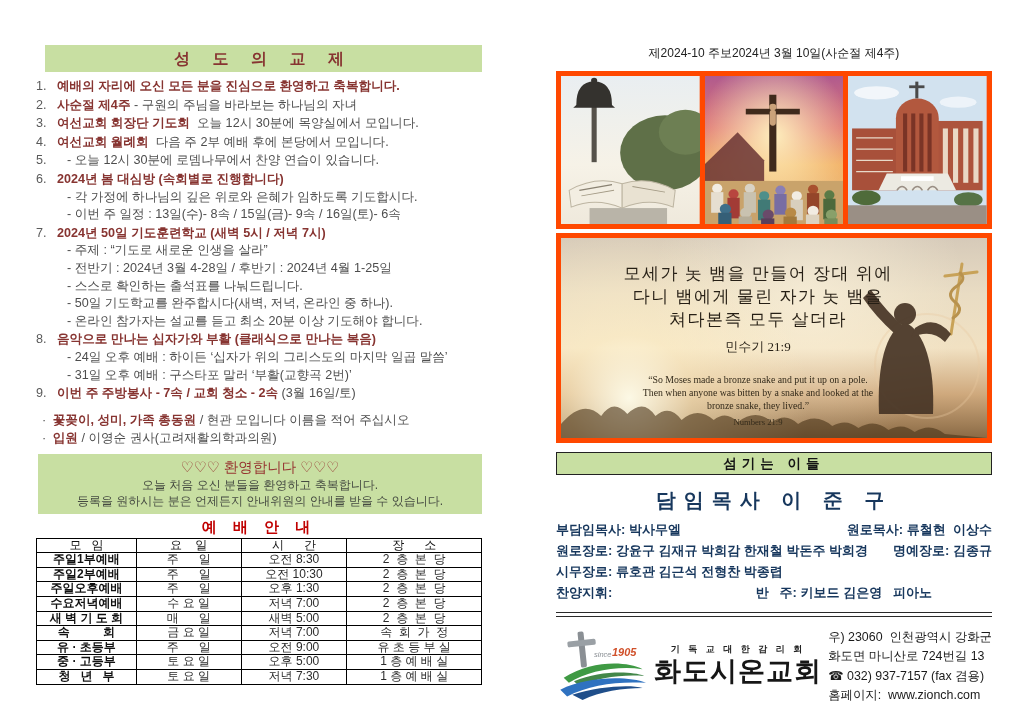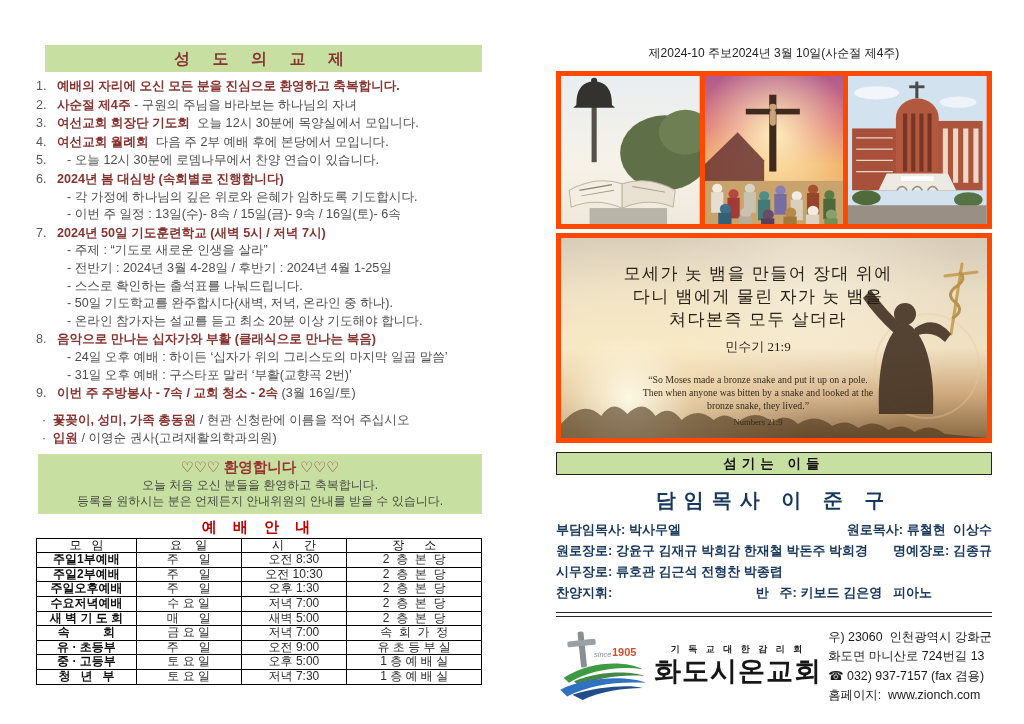--- a/index.html
+++ b/index.html
@@ -18,21 +18,21 @@
   .num{flex:none;width:21px;color:#5a5a5a;}
   .item-body{flex:1;}
   .line{white-space:pre-wrap;}
   .bold{color:var(--maroon);font-weight:bold;}
   .rest{color:var(--ink);}
   .sub{white-space:pre-wrap;color:var(--ink);padding-left:10px;}
   .bullets{margin-top:8px;font-size:12.6px;line-height:18px;}
   .bul{white-space:pre-wrap;padding-left:6px;}
   .bul .dot{color:var(--ink);padding-right:3px;}
   .welcome{margin-top:7px;margin-left:2px;background:var(--green);text-align:center;padding:3px 2px 4px;}
-  .welcome .w-title{color:#963431;font-weight:bold;font-size:14.5px;line-height:20px;}
+  .welcome .w-title{color:#963431;font-weight:normal;font-size:14.5px;line-height:20px;}
   .welcome .w-line{color:#454a41;font-size:12px;line-height:16.5px;}
   .w-head{margin-top:3px;text-align:center;color:var(--red);font-weight:bold;
           font-size:15px;letter-spacing:6px;line-height:19px;}
   table.worship{margin-top:2px;width:100%;border-collapse:collapse;font-size:12px;color:#2b2b2b;}
   table.worship th,table.worship td{border:1px solid #000;text-align:center;
       padding:0;height:13.6px;line-height:13.6px;white-space:pre;}
   table.worship th{font-weight:normal;color:#111;}
   table.worship td.c1{font-weight:bold;color:#111;}
   
   .page-right{position:absolute;left:556px;top:45px;width:436px;}
@@ -59,21 +59,21 @@
       font-size:20px;letter-spacing:8px;line-height:24px;}
   .roles{margin-top:7px;font-size:13px;font-weight:bold;color:var(--navy);}
   .role-row{display:flex;justify-content:space-between;height:21px;line-height:21px;white-space:pre;}
   .dbl-rule{margin-top:9px;height:3px;border-top:1.6px solid #2a2a2a;border-bottom:1.6px solid #2a2a2a;}
   .footer{margin-top:11px;display:flex;justify-content:space-between;align-items:flex-start;}
   .logo-block{display:flex;align-items:center;position:relative;}
   .logo-text{margin-left:2px;}
   .denom{font-size:9px;letter-spacing:3px;color:#222;font-weight:bold;text-align:center;}
   .church-name{font-size:27px;font-weight:bold;color:#161616;letter-spacing:1px;line-height:30px;}
   .since{position:absolute;left:38px;top:22px;font-size:7.5px;color:#8a8f94;font-style:italic;}
-  .year{position:absolute;left:56px;top:18px;font-size:11px;color:#d0502a;font-weight:bold;}
+  .year{position:absolute;left:56px;top:18px;font-size:11px;color:#d0502a;font-weight:bold;font-style:italic;}
   .address{font-size:12.4px;line-height:19.4px;color:#1a1a1a;white-space:pre;}
   .address .url{color:#1a1a1a;text-decoration:none;}
 </style>
 </head>
 <body>
 
 <div class="sheet">
 
   <div class="page-left">
     <div class="band-title">성 도 의  교 제</div>
@@ -136,21 +136,21 @@
           </div>
         </div>
         <div class="item">
           <span class="num">9.</span>
           <div class="item-body">
             <div class="line"><span class="bold">이번 주 주방봉사 - 7속 / 교회 청소 - 2속</span><span class="rest"> (3월 16일/토)</span></div>
           </div>
         </div>
       </div>
     <div class="bullets">
-        <div class="bul"><span class="dot">· </span><span class="bold">꽃꽂이, 성미, 가족 총동원</span><span class="rest"> / 현관 신청란에 이름을 적어 주십시오</span></div>
+        <div class="bul"><span class="dot">· </span><span class="bold">꽃꽂이, 성미, 가족 총동원</span><span class="rest"> / 현관 모입니다 이름을 적어 주십시오</span></div>
         <div class="bul"><span class="dot">· </span><span class="bold">입원</span><span class="rest"> / 이영순 권사(고려재활의학과의원)</span></div>
       </div>
     <div class="welcome">
       <div class="w-title">♡♡♡  환영합니다  ♡♡♡</div>
       <div class="w-line">오늘 처음 오신 분들을 환영하고 축복합니다.</div>
       <div class="w-line">등록을 원하시는 분은 언제든지 안내위원의 안내를 받을 수 있습니다.</div>
     </div>
     <div class="w-head">예 배 안 내</div>
     <table class="worship">
       <colgroup>

